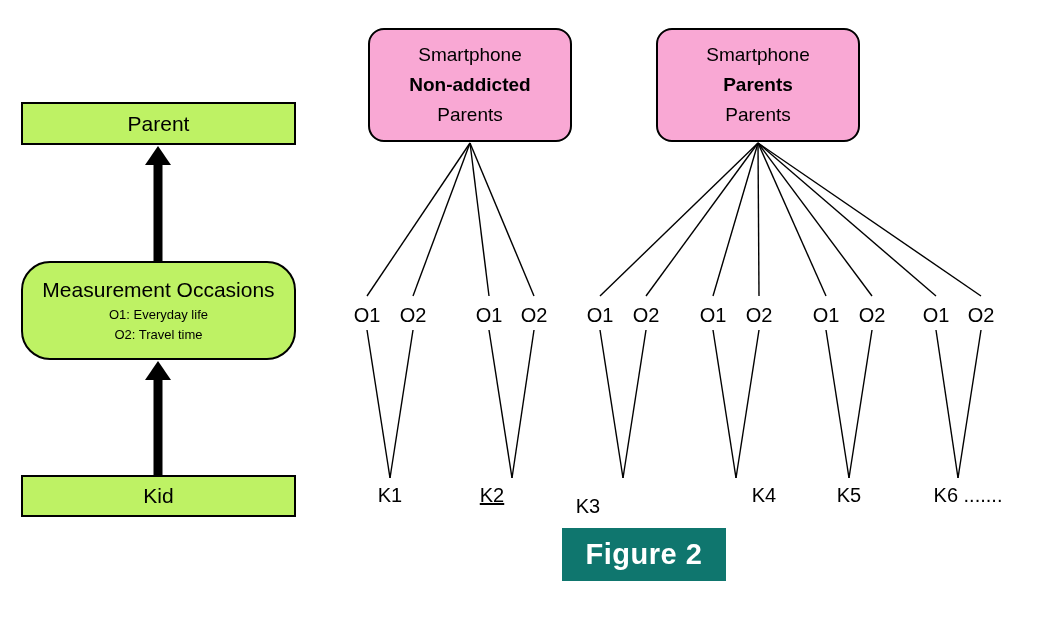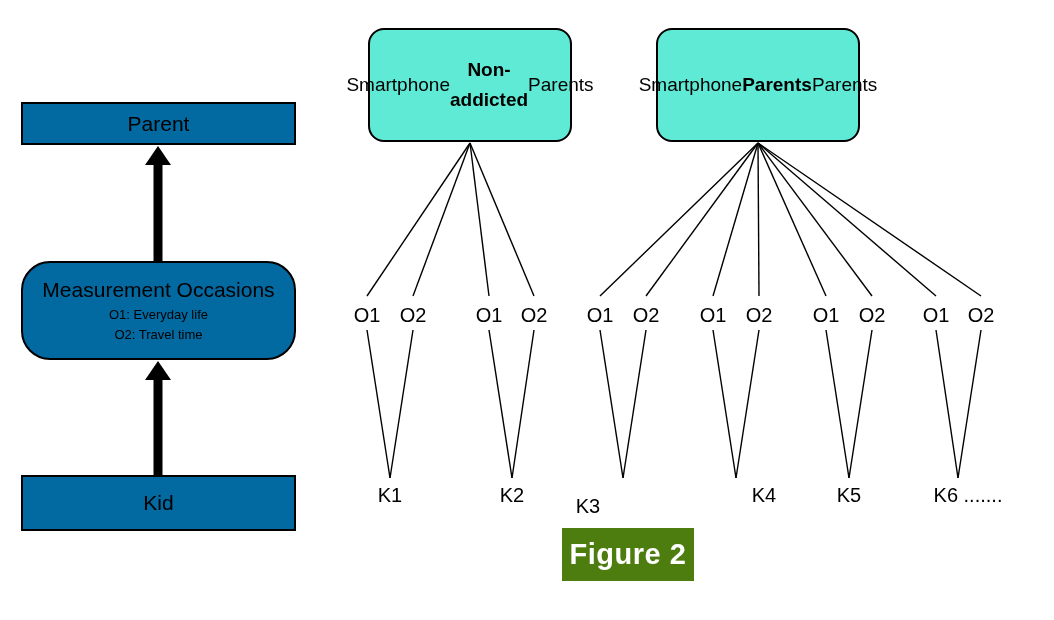--- a/index.html
+++ b/index.html
@@ -24,51 +24,51 @@
     top: 0;
     width: 1054px;
     height: 620px;
     pointer-events: none;
   }
   
   .rectbox {
     position: absolute;
     box-sizing: border-box;
     border: 2px solid #000000;
-    background: #0369a1;
+    background: #bef264;
     display: flex;
     flex-direction: column;
     align-items: center;
     justify-content: center;
     text-align: center;
   }
   .rectbox .title {
     font-size: 21px;
     line-height: 26px;
     white-space: nowrap;
   }
   .rectbox .sub {
     font-size: 13px;
     line-height: 20px;
     white-space: nowrap;
   }
   #box-parent { left: 21px;  top: 102px; width: 275px; height: 43px; }
   #box-measure { left: 21px; top: 261px; width: 275px; height: 99px; border-radius: 29px; }
-  #box-kid     { left: 21px; top: 475px; width: 275px; height: 56px; }
+  #box-kid     { left: 21px; top: 475px; width: 275px; height: 42px; }
   #box-measure .title { font-size: 21px; margin-bottom: 2px; }
 
   
   .roundbox {
     position: absolute;
     box-sizing: border-box;
     border: 2px solid #000000;
     border-radius: 16px;
-    background: #5eead4;
+    background: #f9a8d4;
     display: flex;
-    flex-direction: row;
+    flex-direction: column;
     align-items: center;
     justify-content: center;
     text-align: center;
     font-size: 19px;
     line-height: 30px;
   }
   .roundbox .strong { font-weight: bold; }
   #group-box-0 { left: 368px; top: 28px; width: 204px; height: 114px; }
   #group-box-1 { left: 656px; top: 28px; width: 204px; height: 114px; }
 
@@ -82,23 +82,23 @@
     text-align: center;
   }
   .o-label { top: 303px; text-align: center; }
   .k-label { top: 483px; }
 
   
   #figure-caption {
     position: absolute;
     left: 562px;
     top: 528px;
-    width: 132px;
+    width: 164px;
     height: 53px;
-    background: #4d7c0f;
+    background: #0f766e;
     color: #ffffff;
     font-weight: bold;
     font-size: 29px;
     display: flex;
     align-items: center;
     justify-content: center;
     letter-spacing: 0.5px;
   }
 </style>
 </head>
@@ -168,21 +168,21 @@
     <div class="strong">Parents</div>
     <div>Parents</div>
   </div>
 
   <div id="leaf-labels">
       <div class="leaf-label o-label" style="left: 367px;">O1</div>
       <div class="leaf-label o-label" style="left: 413px;">O2</div>
       <div class="leaf-label k-label" style="left: 390px;">K1</div>
       <div class="leaf-label o-label" style="left: 489px;">O1</div>
       <div class="leaf-label o-label" style="left: 534px;">O2</div>
-      <div class="leaf-label k-label" style="left: 512px;">K2</div>
+      <div class="leaf-label k-label" style="left: 492px; text-decoration: underline;">K2</div>
       <div class="leaf-label o-label" style="left: 600px;">O1</div>
       <div class="leaf-label o-label" style="left: 646px;">O2</div>
       <div class="leaf-label k-label" style="left: 588px; margin-top: 11px;">K3</div>
       <div class="leaf-label o-label" style="left: 713px;">O1</div>
       <div class="leaf-label o-label" style="left: 759px;">O2</div>
       <div class="leaf-label k-label" style="left: 736px; margin-left: 28px;">K4</div>
       <div class="leaf-label o-label" style="left: 826px;">O1</div>
       <div class="leaf-label o-label" style="left: 872px;">O2</div>
       <div class="leaf-label k-label" style="left: 849px;">K5</div>
       <div class="leaf-label o-label" style="left: 936px;">O1</div>

